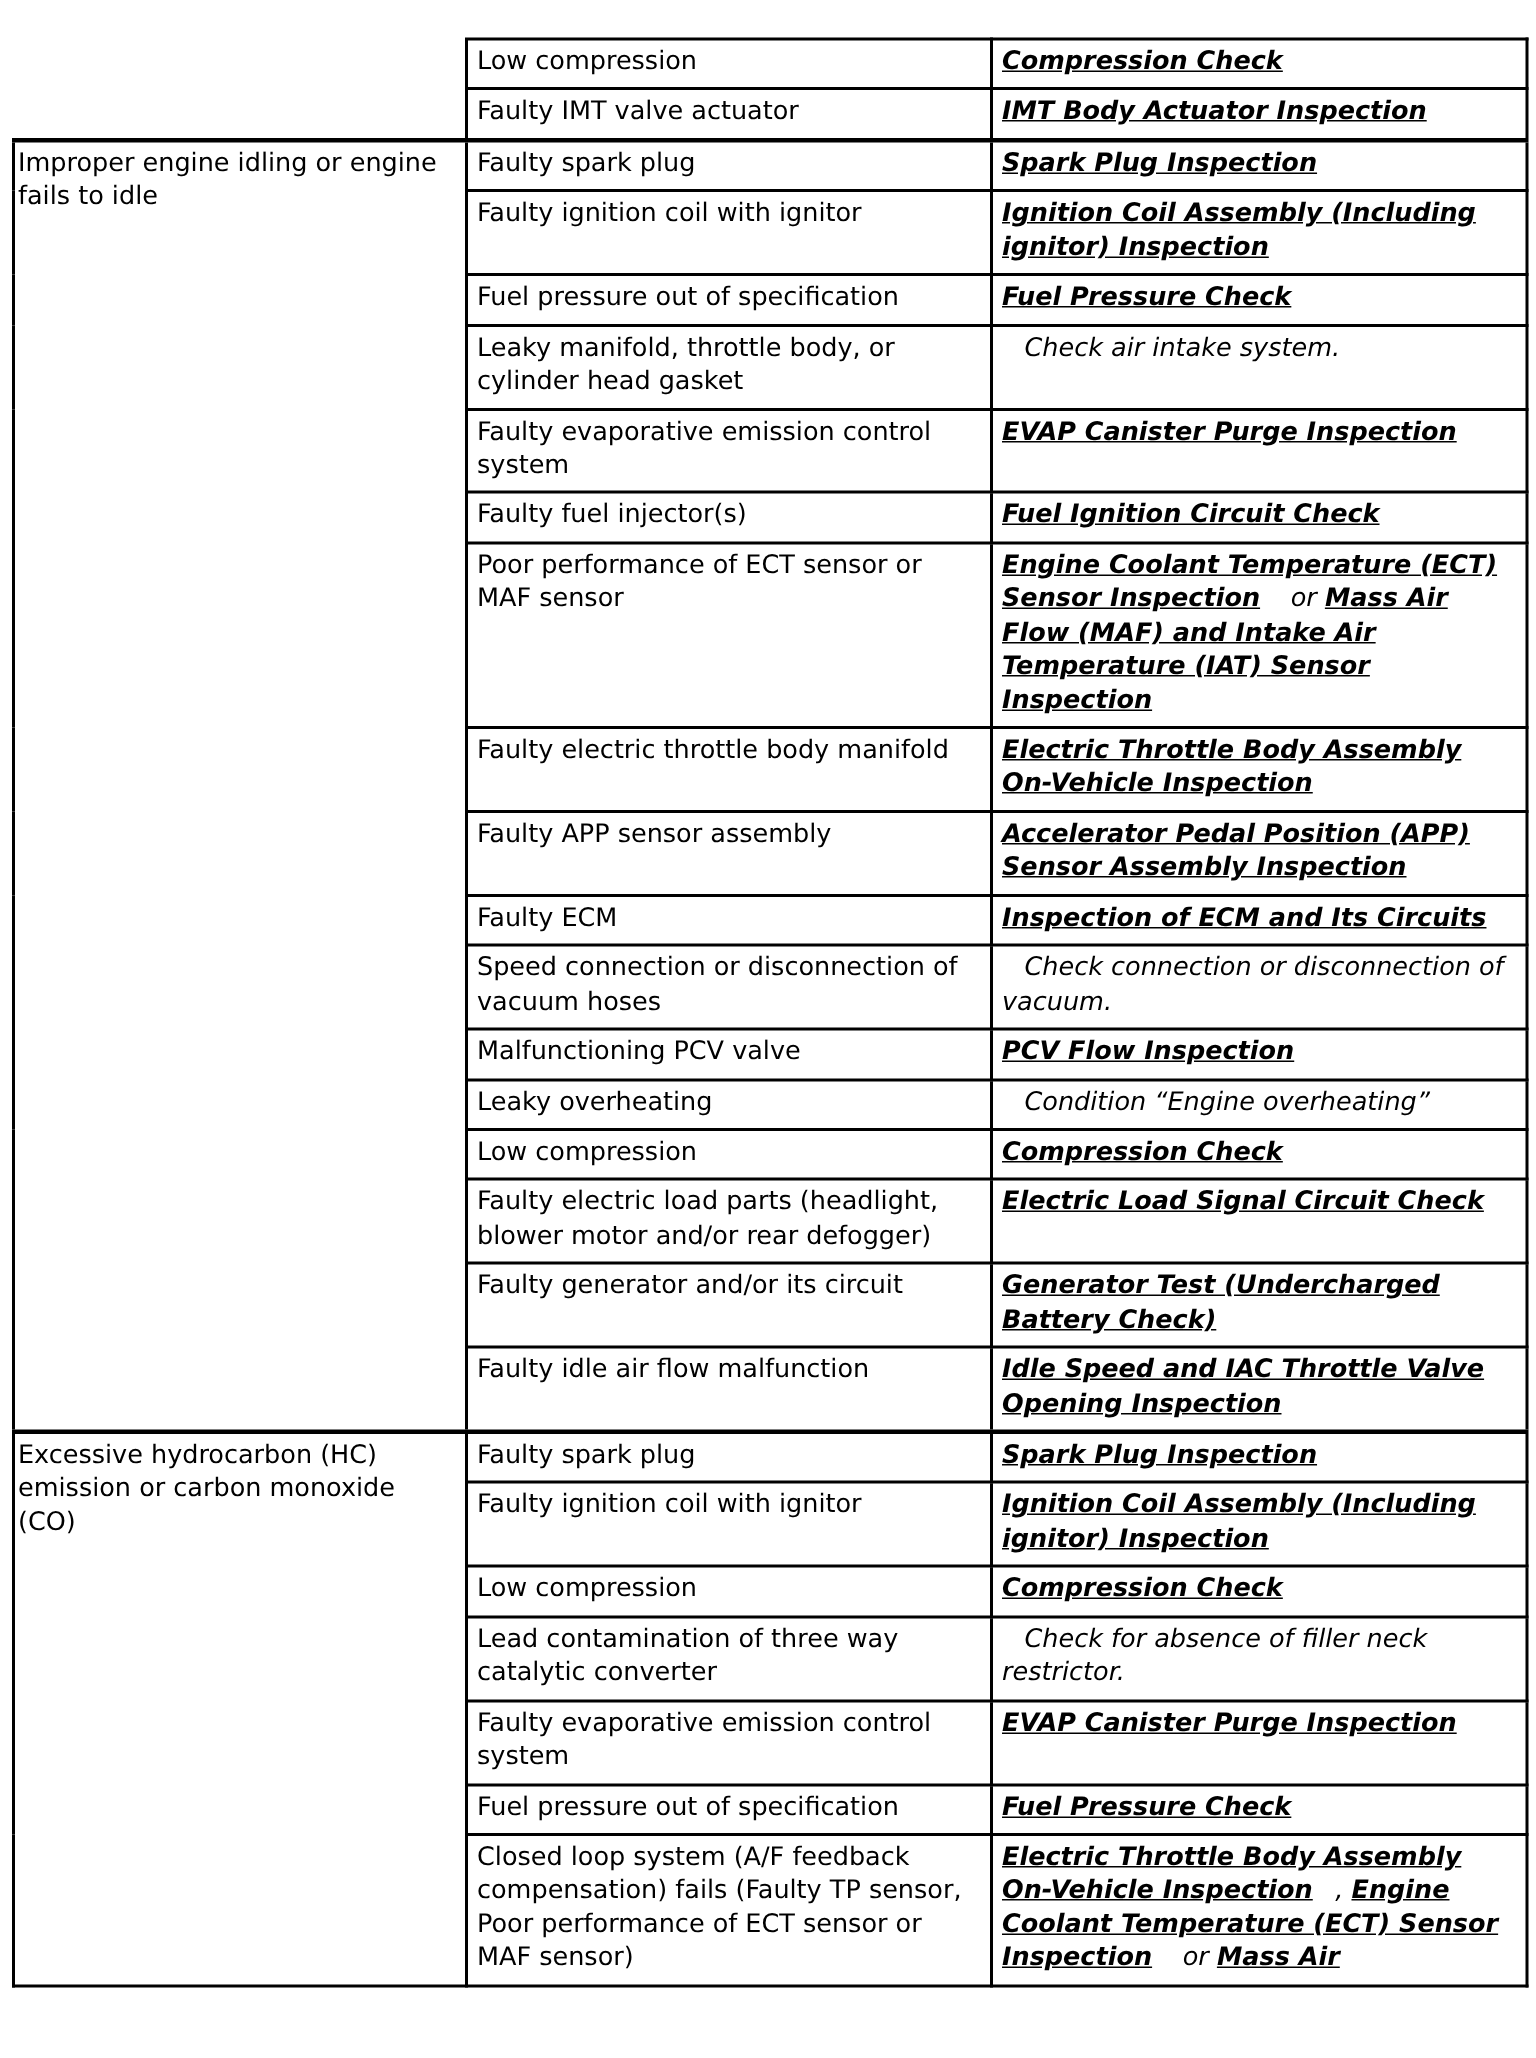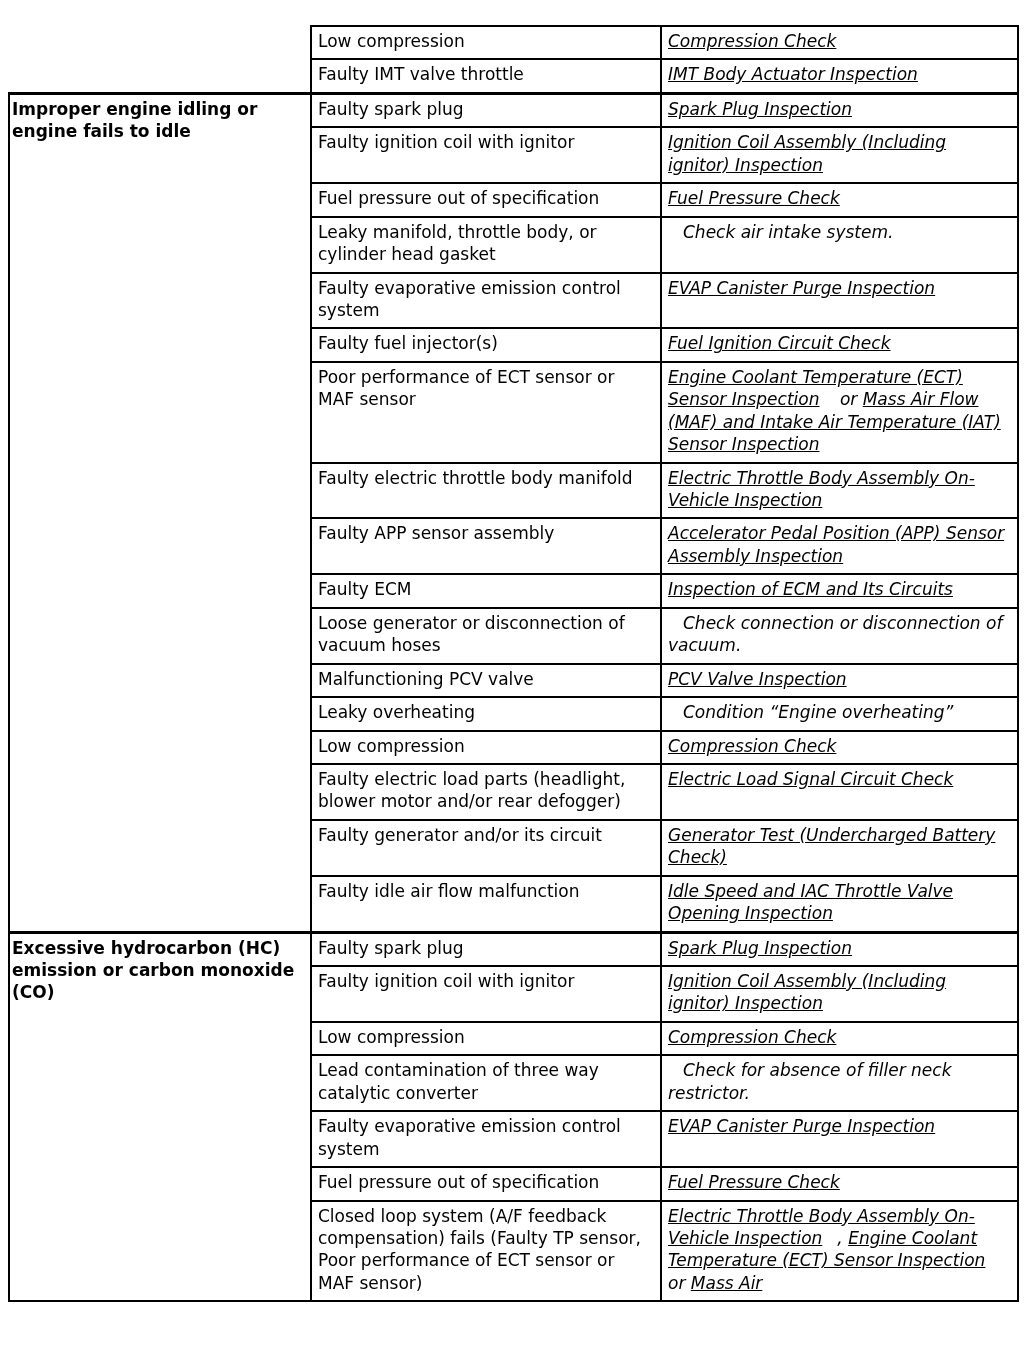--- a/index.html
+++ b/index.html
@@ -28,33 +28,33 @@
   col.c3 { width: 357px; }
   td {
     border: 2px solid #000000;
     vertical-align: top;
     padding: 3px 6px 6px 6px;
     font-size: 17px;
     line-height: 1.32;
     word-wrap: break-word;
   }
   td.condition {
-    font-weight: bold;
+    font-weight: normal;
     padding-left: 2px;
     padding-right: 4px;
   }
   td.phantom {
     border-left: none;
     border-top: none;
   }
   tr.group-start > td {
     border-top: 3px solid #000000;
   }
   .ref-link {
-    font-weight: normal;
+    font-weight: bold;
     font-style: italic;
     text-decoration: underline;
     cursor: pointer;
   }
   .plain-action {
     font-style: italic;
     margin-left: 15px;
   }
 </style>
 </head>
@@ -67,21 +67,21 @@
       <col class="c2">
       <col class="c3">
     </colgroup>
     <tbody>
         <tr>
           <td class="condition phantom" rowspan="2"></td>
           <td class="cause">Low compression</td>
           <td class="action"><span class="ref-link">Compression Check</span></td>
         </tr>
         <tr>
-          <td class="cause">Faulty IMT valve throttle</td>
+          <td class="cause">Faulty IMT valve actuator</td>
           <td class="action"><span class="ref-link">IMT Body Actuator Inspection</span></td>
         </tr>
         <tr class="group-start">
           <td class="condition" rowspan="17">Improper engine idling or engine fails to idle</td>
           <td class="cause">Faulty spark plug</td>
           <td class="action"><span class="ref-link">Spark Plug Inspection</span></td>
         </tr>
         <tr>
           <td class="cause">Faulty ignition coil with ignitor</td>
           <td class="action"><span class="ref-link">Ignition Coil Assembly (Including ignitor) Inspection</span></td>
@@ -112,26 +112,26 @@
         </tr>
         <tr>
           <td class="cause">Faulty APP sensor assembly</td>
           <td class="action"><span class="ref-link">Accelerator Pedal Position (APP) Sensor Assembly Inspection</span></td>
         </tr>
         <tr>
           <td class="cause">Faulty ECM</td>
           <td class="action"><span class="ref-link">Inspection of ECM and Its Circuits</span></td>
         </tr>
         <tr>
-          <td class="cause">Loose generator or disconnection of vacuum hoses</td>
+          <td class="cause">Speed connection or disconnection of vacuum hoses</td>
           <td class="action"><span class="plain-action">Check connection or disconnection of vacuum.</span></td>
         </tr>
         <tr>
           <td class="cause">Malfunctioning PCV valve</td>
-          <td class="action"><span class="ref-link">PCV Valve Inspection</span></td>
+          <td class="action"><span class="ref-link">PCV Flow Inspection</span></td>
         </tr>
         <tr>
           <td class="cause">Leaky overheating</td>
           <td class="action"><span class="plain-action">Condition “Engine overheating”</span></td>
         </tr>
         <tr>
           <td class="cause">Low compression</td>
           <td class="action"><span class="ref-link">Compression Check</span></td>
         </tr>
         <tr>

